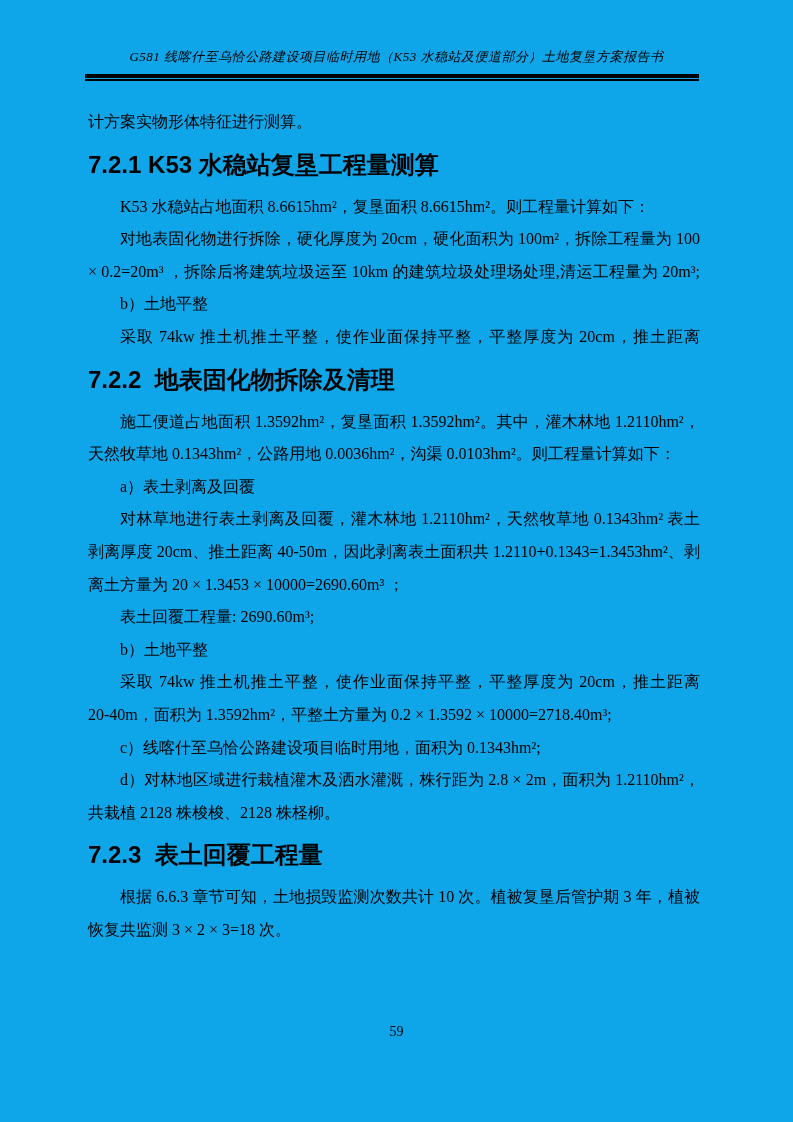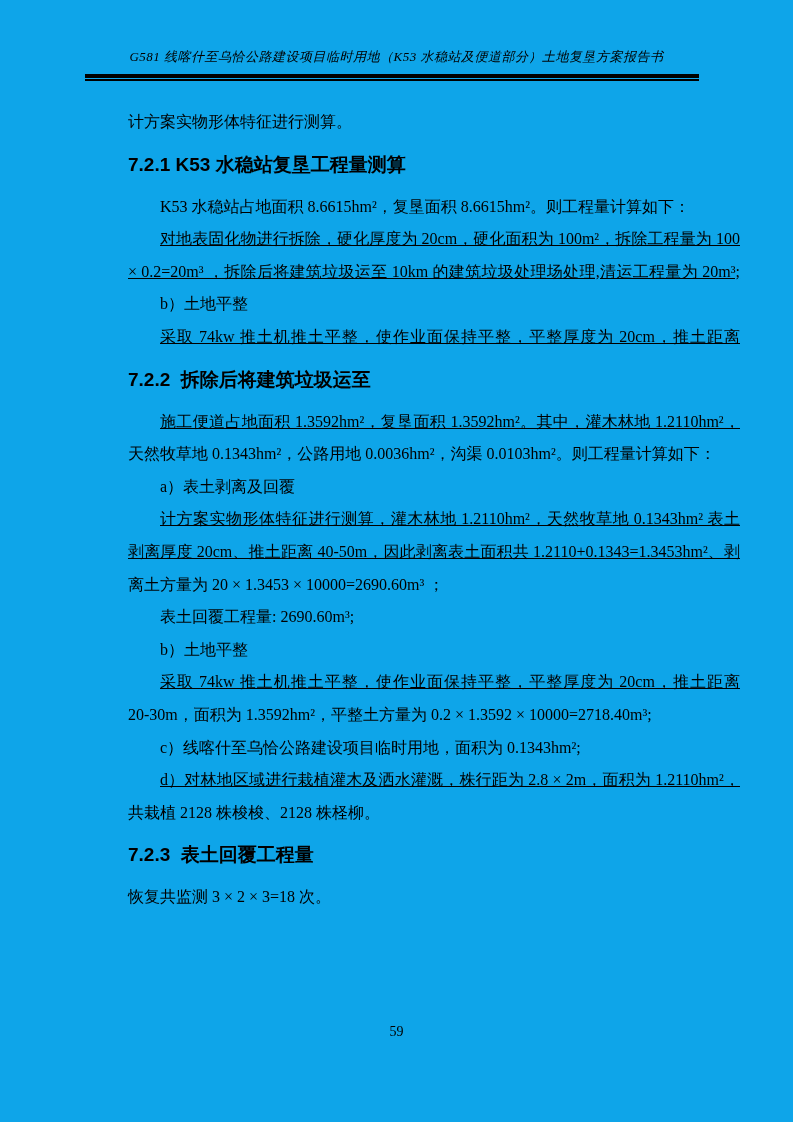--- a/index.html
+++ b/index.html
@@ -31,37 +31,35 @@
     height: 7px;
     box-sizing: border-box;
     border-top: 4px solid #000;
     border-bottom: 2px solid #000;
   }
   .doc-body {
     position: absolute;
     left: 88px;
     top: 106px;
     width: 612px;
-    margin-left: 40px;
   }
   .line {
     font-size: 16px;
     line-height: 32.6px;
     white-space: pre-wrap;
   }
   .line.ind { text-indent: 32px; }
   .line.just {
     text-align: justify;
     text-align-last: justify;
-    text-decoration: underline;
   }
   .line.h {
     font-family: "Liberation Sans", "DejaVu Sans", sans-serif;
     font-weight: bold;
-    font-size: 19px;
+    font-size: 24px;
     line-height: 36px;
     margin-top: 8px;
     margin-bottom: 8px;
     white-space: pre-wrap;
   }
   .footer {
     position: absolute;
     top: 1024px;
     left: 0;
     width: 100%;
@@ -77,34 +75,35 @@
   <div class="header-rule"></div>
 
   <div class="doc-body" id="doc-body">
       <div class="line p">计方案实物形体特征进行测算。</div>
       <div class="line h">7.2.1 K53 水稳站复垦工程量测算</div>
       <div class="line p ind">K53 水稳站占地面积 8.6615hm²，复垦面积 8.6615hm²。则工程量计算如下：</div>
       <div class="line p ind just">对地表固化物进行拆除，硬化厚度为 20cm，硬化面积为 100m²，拆除工程量为 100</div>
       <div class="line p just">× 0.2=20m³ ，拆除后将建筑垃圾运至 10km 的建筑垃圾处理场处理,清运工程量为 20m³;</div>
       <div class="line p ind">b）土地平整</div>
       <div class="line p ind just">采取 74kw 推土机推土平整，使作业面保持平整，平整厚度为 20cm，推土距离</div>
-      <div class="line h">7.2.2  拆除后将建筑垃圾运至</div>
+      <div class="line h">7.2.2  地表固化物拆除及清理</div>
       <div class="line p ind just">施工便道占地面积 1.3592hm²，复垦面积 1.3592hm²。其中，灌木林地 1.2110hm²，</div>
       <div class="line p">天然牧草地 0.1343hm²，公路用地 0.0036hm²，沟渠 0.0103hm²。则工程量计算如下：</div>
       <div class="line p ind">a）表土剥离及回覆</div>
-      <div class="line p ind just">计方案实物形体特征进行测算，灌木林地 1.2110hm²，天然牧草地 0.1343hm² 表土</div>
+      <div class="line p ind just">对林草地进行表土剥离及回覆，灌木林地 1.2110hm²，天然牧草地 0.1343hm² 表土</div>
       <div class="line p just">剥离厚度 20cm、推土距离 40-50m，因此剥离表土面积共 1.2110+0.1343=1.3453hm²、剥</div>
       <div class="line p">离土方量为 20 × 1.3453 × 10000=2690.60m³ ；</div>
       <div class="line p ind">表土回覆工程量: 2690.60m³;</div>
       <div class="line p ind">b）土地平整</div>
       <div class="line p ind just">采取 74kw 推土机推土平整，使作业面保持平整，平整厚度为 20cm，推土距离</div>
-      <div class="line p">20-30m，面积为 1.3592hm²，平整土方量为 0.2 × 1.3592 × 10000=2718.40m³;</div>
+      <div class="line p">20-40m，面积为 1.3592hm²，平整土方量为 0.2 × 1.3592 × 10000=2718.40m³;</div>
       <div class="line p ind">c）线喀什至乌恰公路建设项目临时用地，面积为 0.1343hm²;</div>
       <div class="line p ind just">d）对林地区域进行栽植灌木及洒水灌溉，株行距为 2.8 × 2m，面积为 1.2110hm²，</div>
       <div class="line p">共栽植 2128 株梭梭、2128 株柽柳。</div>
       <div class="line h">7.2.3  表土回覆工程量</div>
+      <div class="line p ind just">根据 6.6.3 章节可知，土地损毁监测次数共计 10 次。植被复垦后管护期 3 年，植被</div>
       <div class="line p">恢复共监测 3 × 2 × 3=18 次。</div>
     </div>
 
   <div class="footer">
     <span>59</span>
   </div>
 </div>
 
 </body></html>

